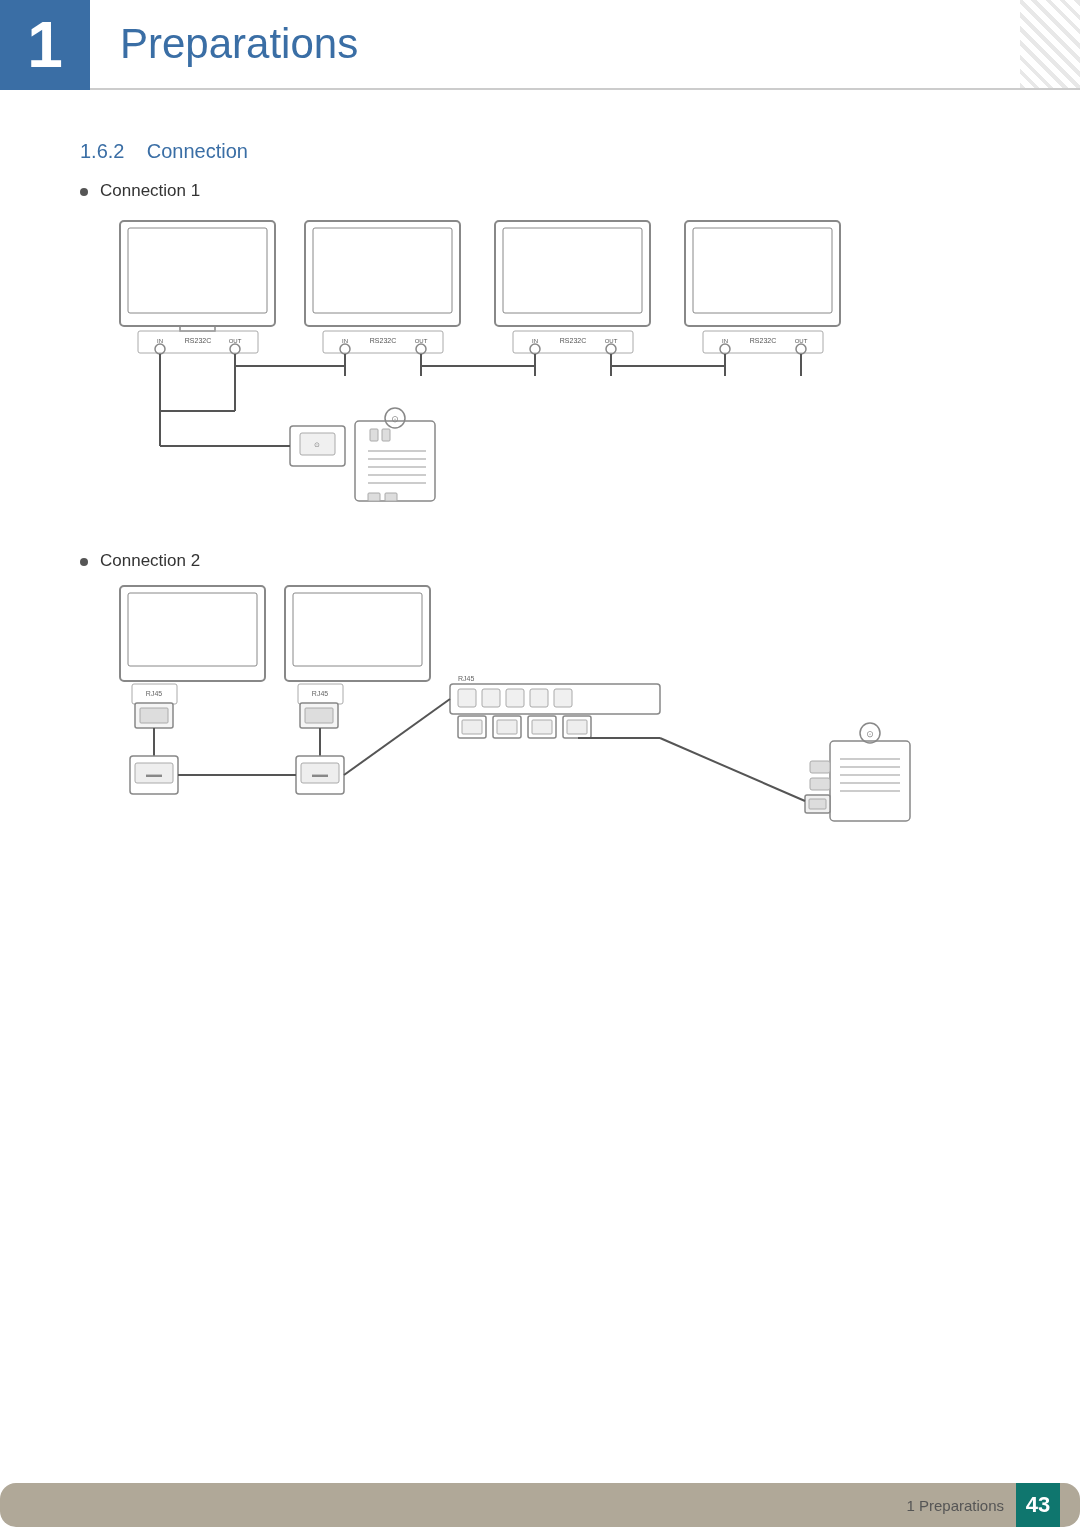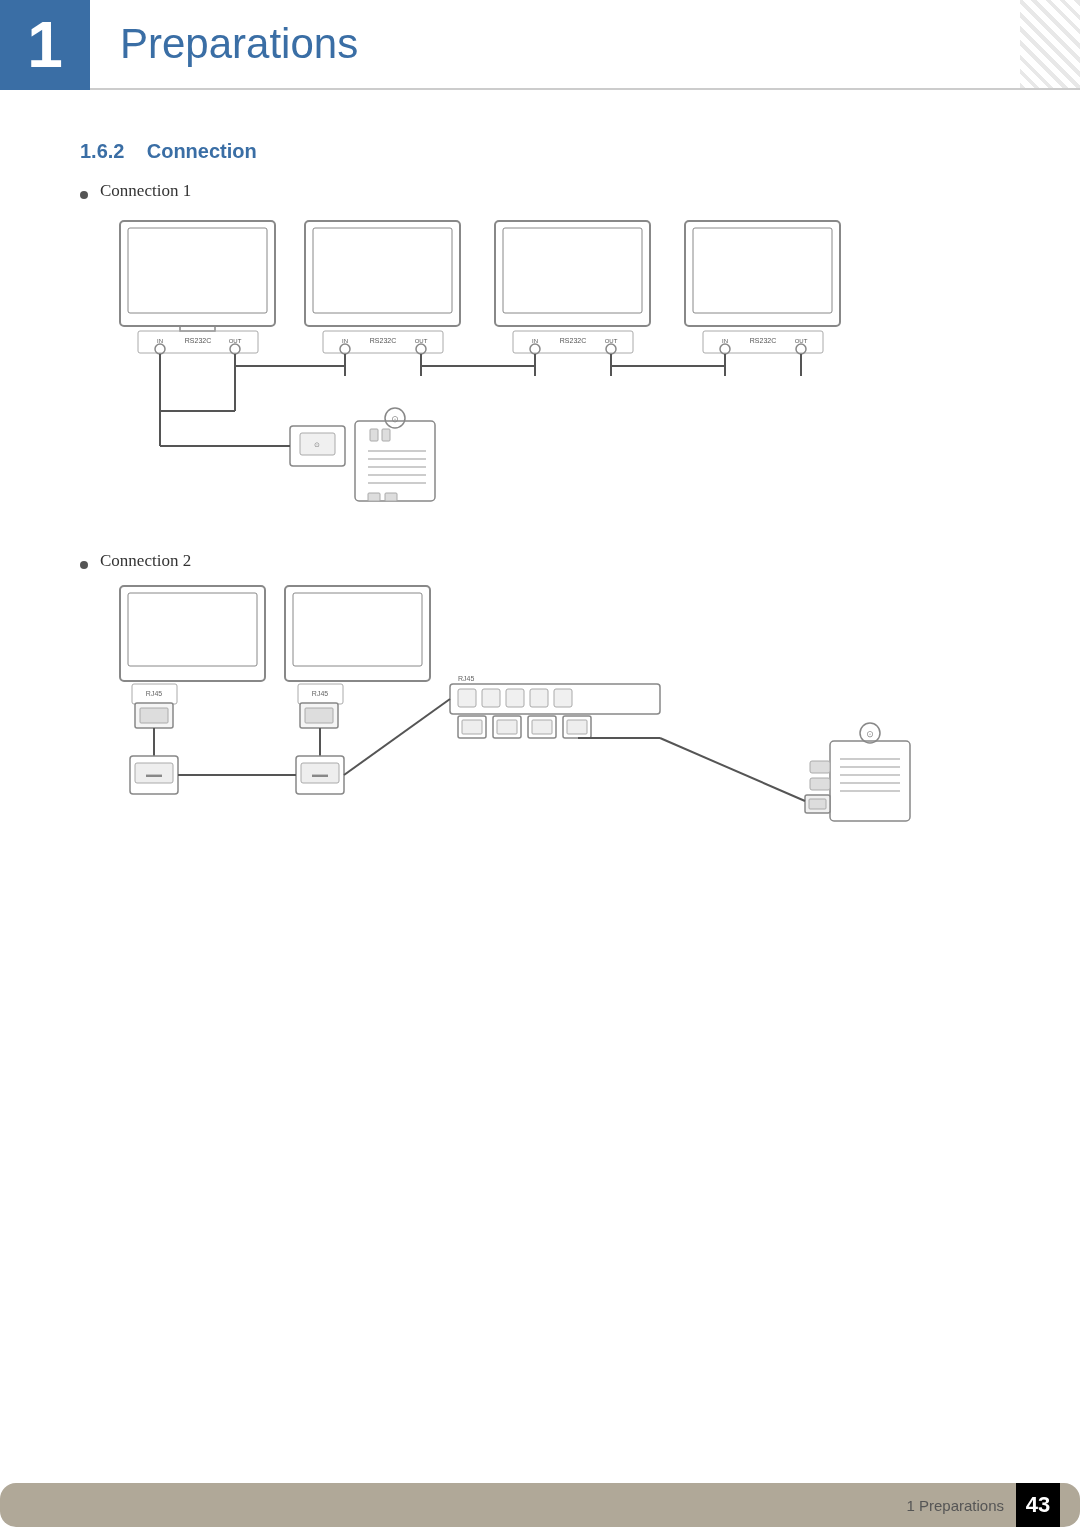--- a/index.html
+++ b/index.html
@@ -59,32 +59,31 @@
     }
 
     
     .main-content {
       padding: 40px 80px 40px 80px;
     }
 
     
     .section-heading {
       font-size: 20px;
-      font-weight: bold;
+      font-weight: normal;
       color: #3a6ea5;
       margin-bottom: 18px;
       margin-top: 10px;
     }
 
     
     .bullet-item {
       display: flex;
-      align-items: center;
+      align-items: flex-start;
       margin-bottom: 10px;
-      font-family: Liberation Serif, serif;
     }
     .bullet-dot {
       width: 8px;
       height: 8px;
       background: #555;
       border-radius: 50%;
       margin-top: 7px;
       margin-right: 12px;
       flex-shrink: 0;
     }
@@ -118,21 +117,21 @@
       justify-content: flex-end;
       padding-right: 20px;
       border-radius: 16px;
     }
     .footer-text {
       color: #555;
       font-size: 15px;
       margin-right: 12px;
     }
     .footer-number {
-      background: #000000;
+      background: #0f766e;
       color: #fff;
       font-size: 22px;
       font-weight: bold;
       width: 44px;
       height: 44px;
       display: flex;
       align-items: center;
       justify-content: center;
     }
   </style>

